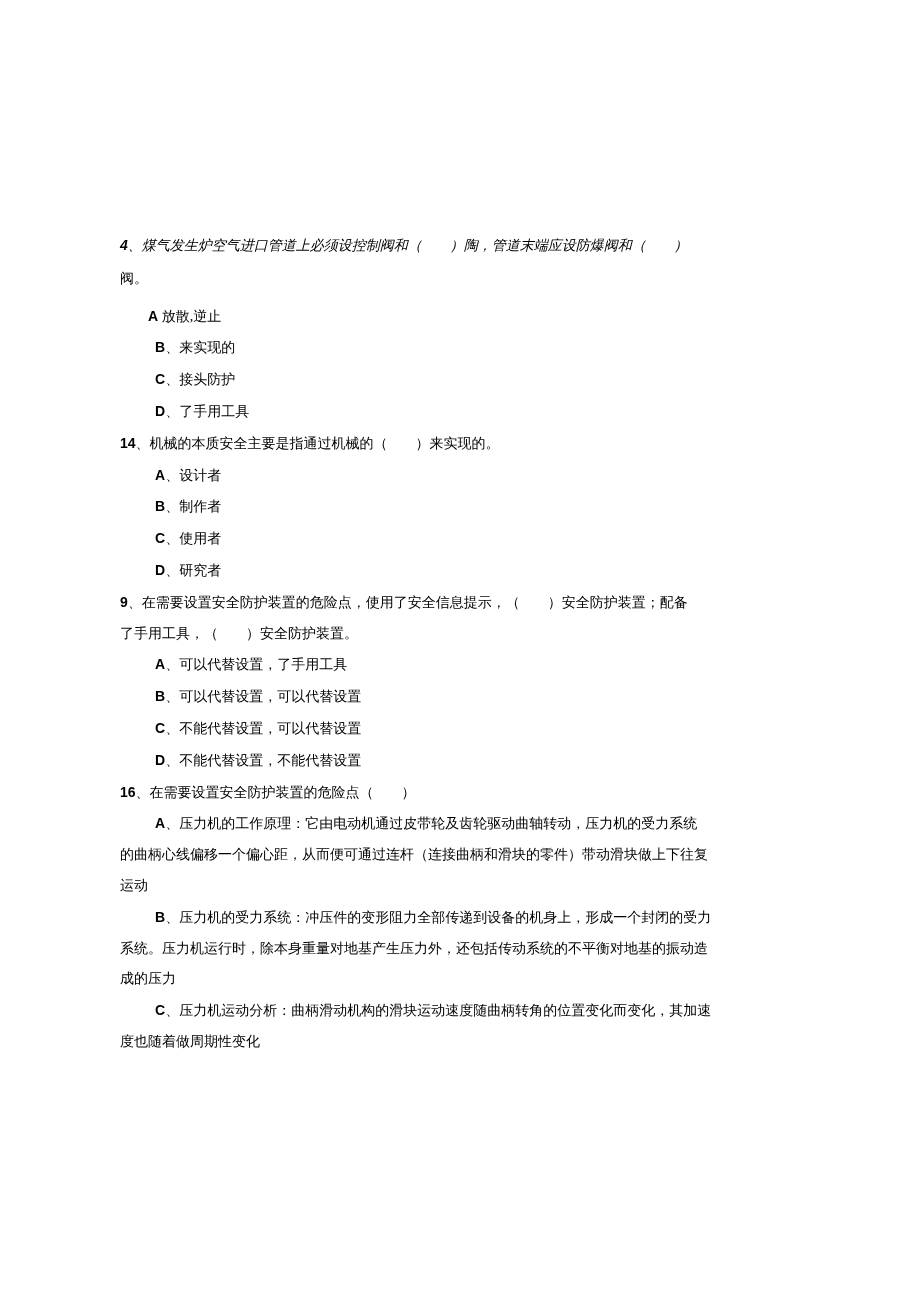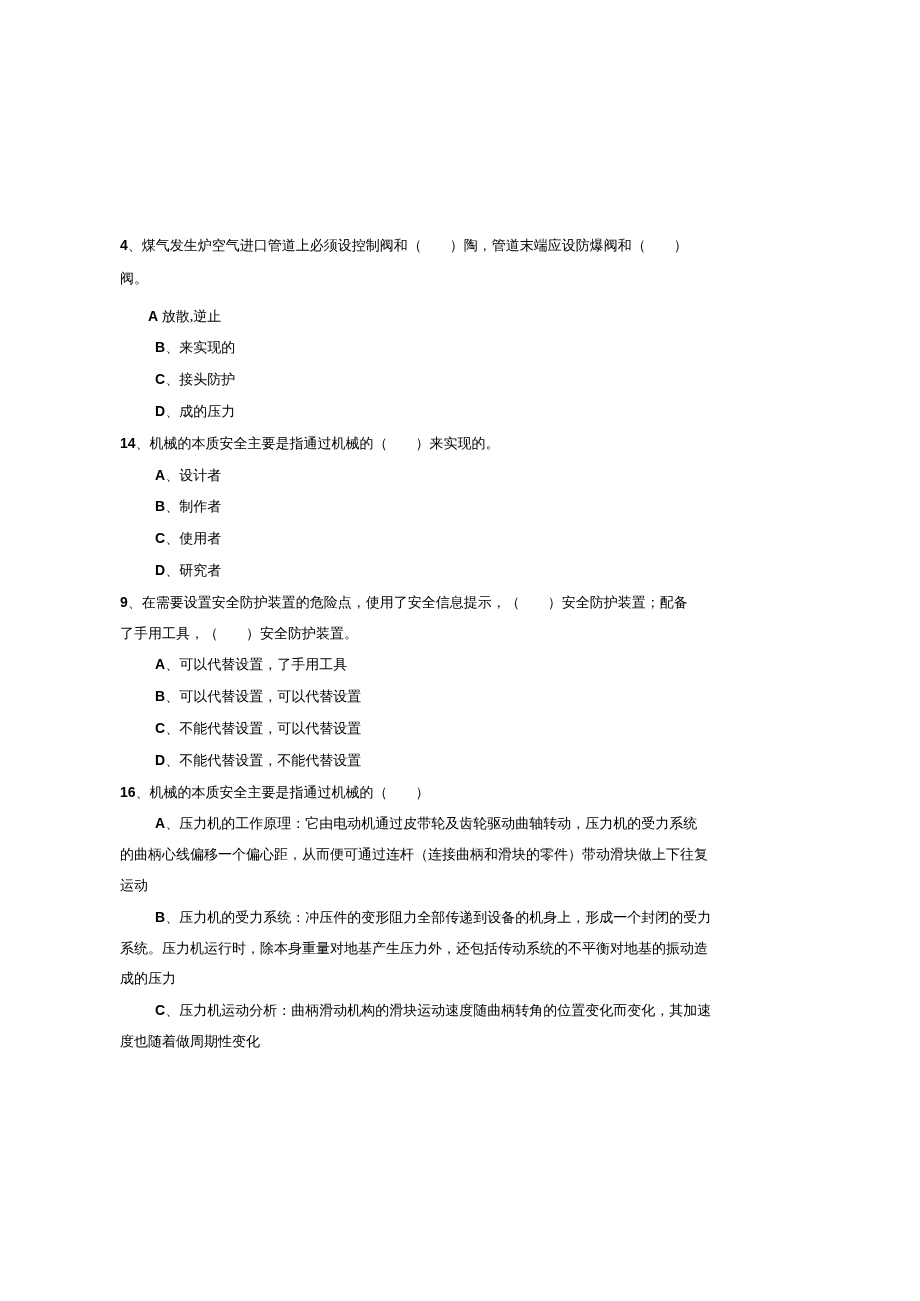--- a/index.html
+++ b/index.html
@@ -14,20 +14,21 @@
       color: #000000;
       line-height: 2.2;
       padding: 230px 120px 200px 120px;
       width: 920px;
     }
     .question-stem {
       text-indent: 0;
     }
     .q4 {
       margin-bottom: 2px;
+      font-style: italic;
     }
     .q4-cont {
       margin-bottom: 6px;
     }
     .option {
       padding-left: 2.5em;
     }
     .option-first {
       padding-left: 2em;
     }
@@ -48,36 +49,36 @@
     }
   </style>
 </head>
 <body>
 
 <div class="question-stem q4"><span class="q-num">4</span><span>、煤气发生炉空气进口管道上必须设控制阀和（　　）陶，管道末端应设防爆阀和（　　）</span></div>
 <div class="question-stem q4-cont">阀。</div>
 <div class="option-first"><span class="option-label">A</span><span> 放散,逆止</span></div>
 <div class="option"><span class="option-label">B</span><span>、来实现的</span></div>
 <div class="option"><span class="option-label">C</span><span>、接头防护</span></div>
-<div class="option"><span class="option-label">D</span><span>、成的压力</span></div>
+<div class="option"><span class="option-label">D</span><span>、了手用工具</span></div>
 
 <div class="question-stem"><span class="q-num">14</span><span>、机械的本质安全主要是指通过机械的（　　）来实现的。</span></div>
 <div class="option"><span class="option-label">A</span><span>、设计者</span></div>
 <div class="option"><span class="option-label">B</span><span>、制作者</span></div>
 <div class="option"><span class="option-label">C</span><span>、使用者</span></div>
 <div class="option"><span class="option-label">D</span><span>、研究者</span></div>
 
 <div class="question-stem"><span class="q-num">9</span><span>、在需要设置安全防护装置的危险点，使用了安全信息提示，（　　）安全防护装置；配备</span></div>
 <div class="question-stem">了手用工具，（　　）安全防护装置。</div>
 <div class="option"><span class="option-label">A</span><span>、可以代替设置，了手用工具</span></div>
 <div class="option"><span class="option-label">B</span><span>、可以代替设置，可以代替设置</span></div>
 <div class="option"><span class="option-label">C</span><span>、不能代替设置，可以代替设置</span></div>
 <div class="option"><span class="option-label">D</span><span>、不能代替设置，不能代替设置</span></div>
 
-<div class="question-stem"><span class="q-num">16</span><span>、机械的本质安全主要是指通过机械的（　　）</span></div>
+<div class="question-stem"><span class="q-num">16</span><span>、在需要设置安全防护装置的危险点（　　）</span></div>
 <div class="long-option"><span class="option-label">A</span><span>、压力机的工作原理：它由电动机通过皮带轮及齿轮驱动曲轴转动，压力机的受力系统</span></div>
 <div class="long-option-cont">的曲柄心线偏移一个偏心距，从而便可通过连杆（连接曲柄和滑块的零件）带动滑块做上下往复</div>
 <div class="long-option-cont">运动</div>
 <div class="long-option"><span class="option-label">B</span><span>、压力机的受力系统：冲压件的变形阻力全部传递到设备的机身上，形成一个封闭的受力</span></div>
 <div class="long-option-cont">系统。压力机运行时，除本身重量对地基产生压力外，还包括传动系统的不平衡对地基的振动造</div>
 <div class="long-option-cont">成的压力</div>
 <div class="long-option"><span class="option-label">C</span><span>、压力机运动分析：曲柄滑动机构的滑块运动速度随曲柄转角的位置变化而变化，其加速</span></div>
 <div class="long-option-cont">度也随着做周期性变化</div>
 
 </body></html>

